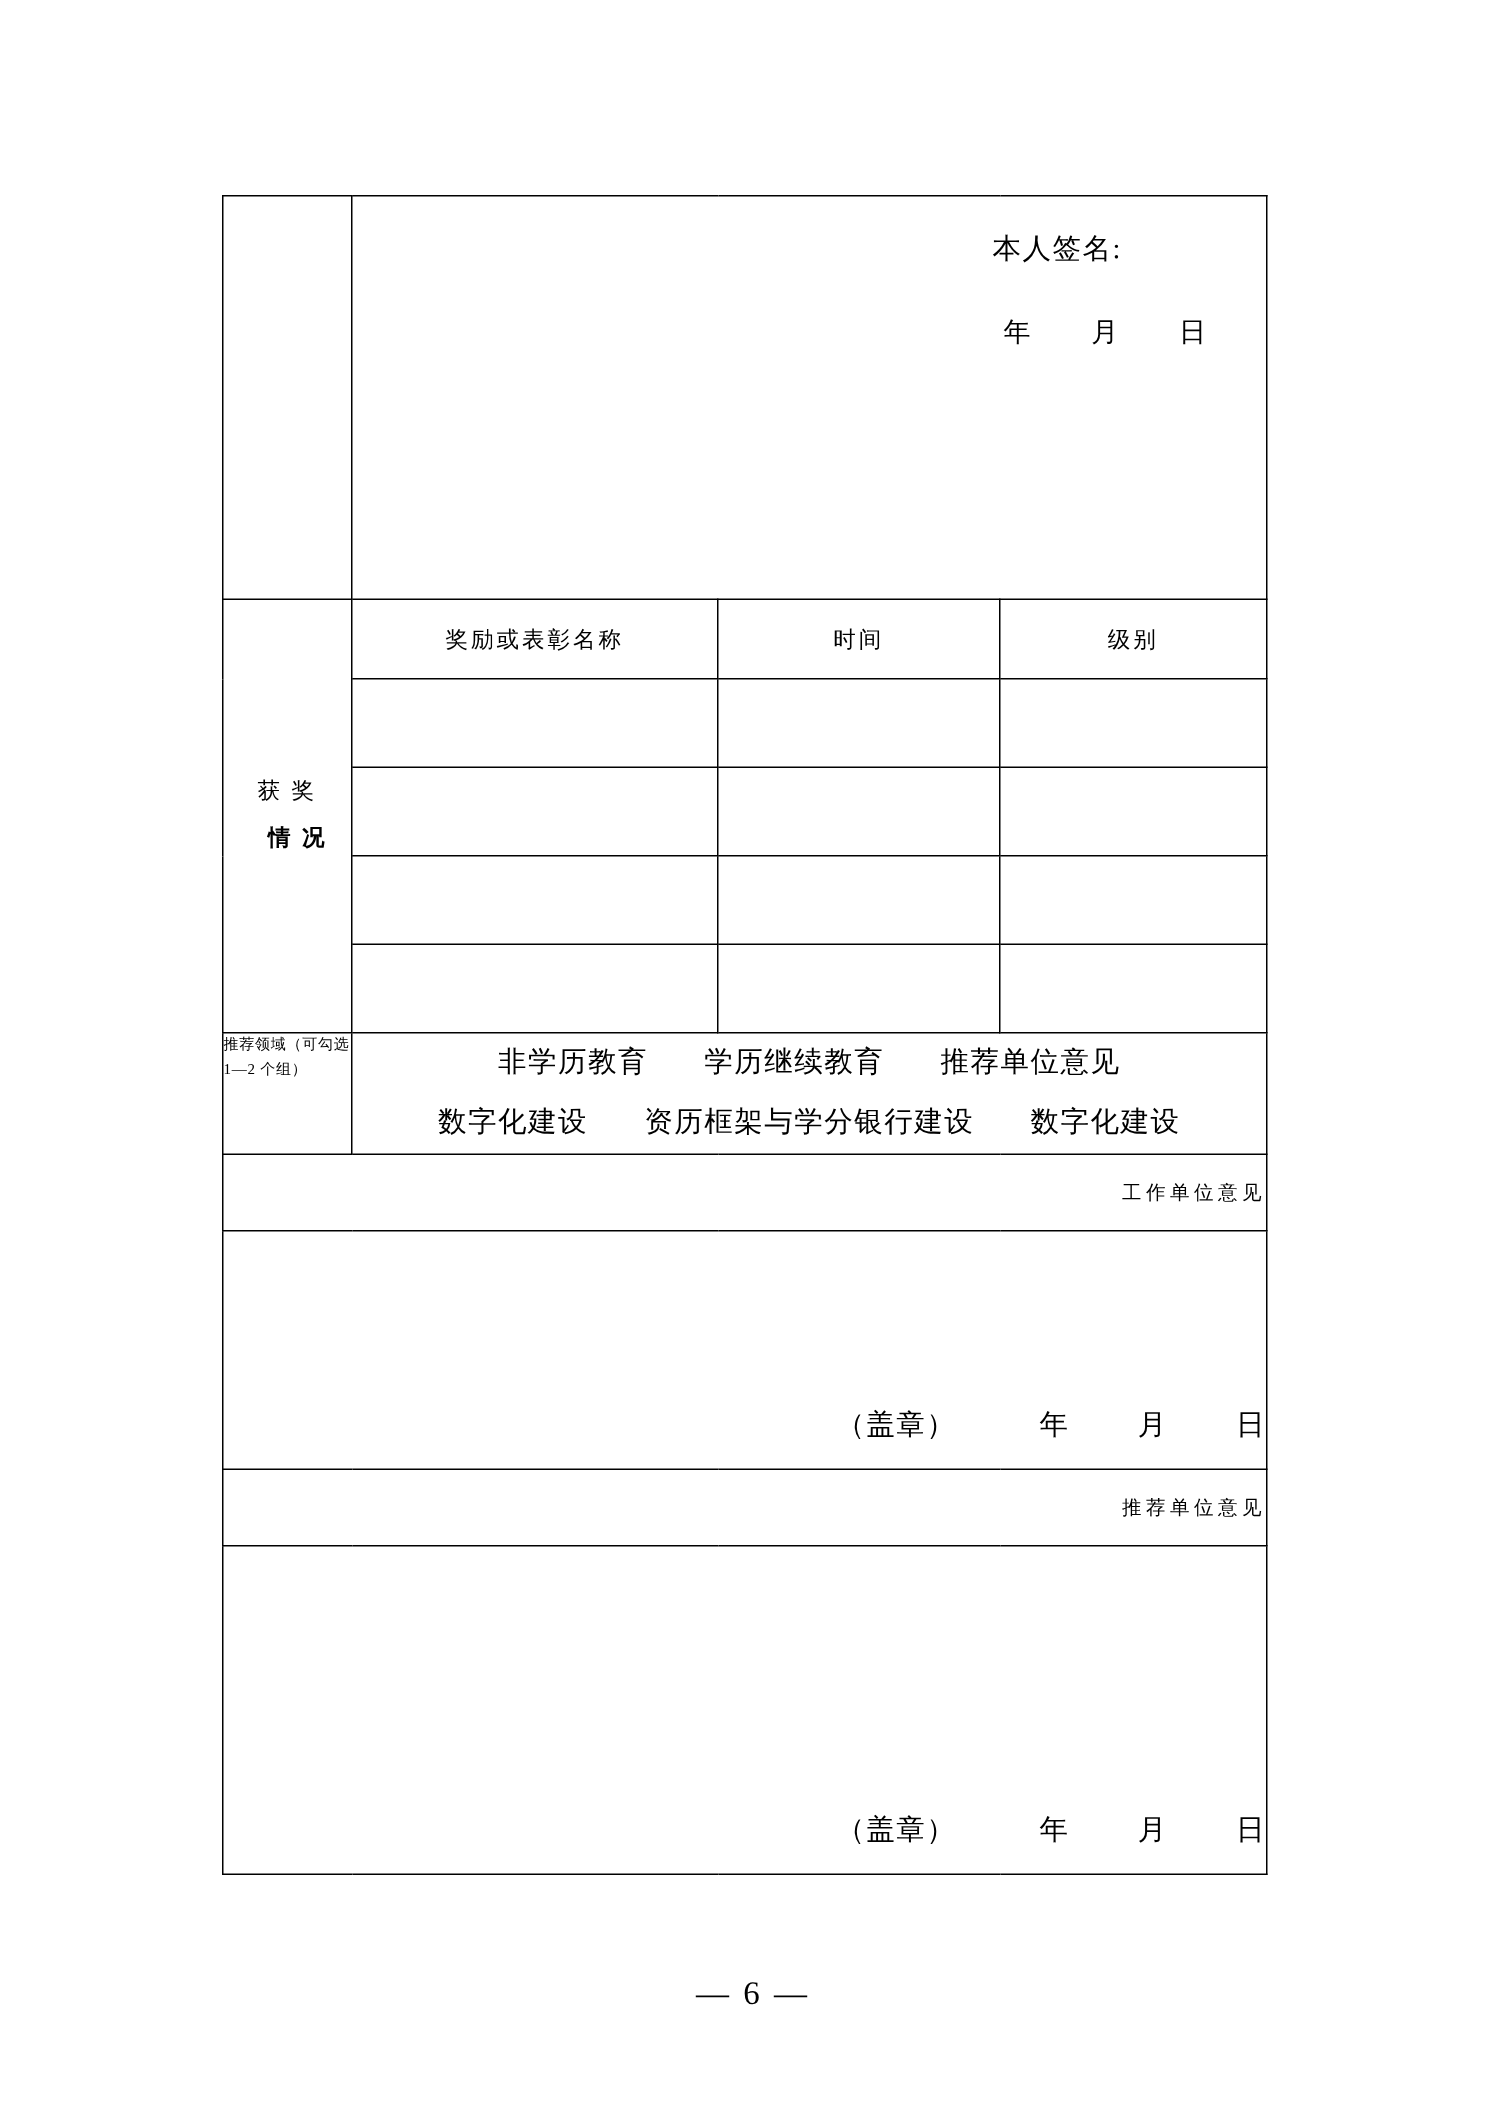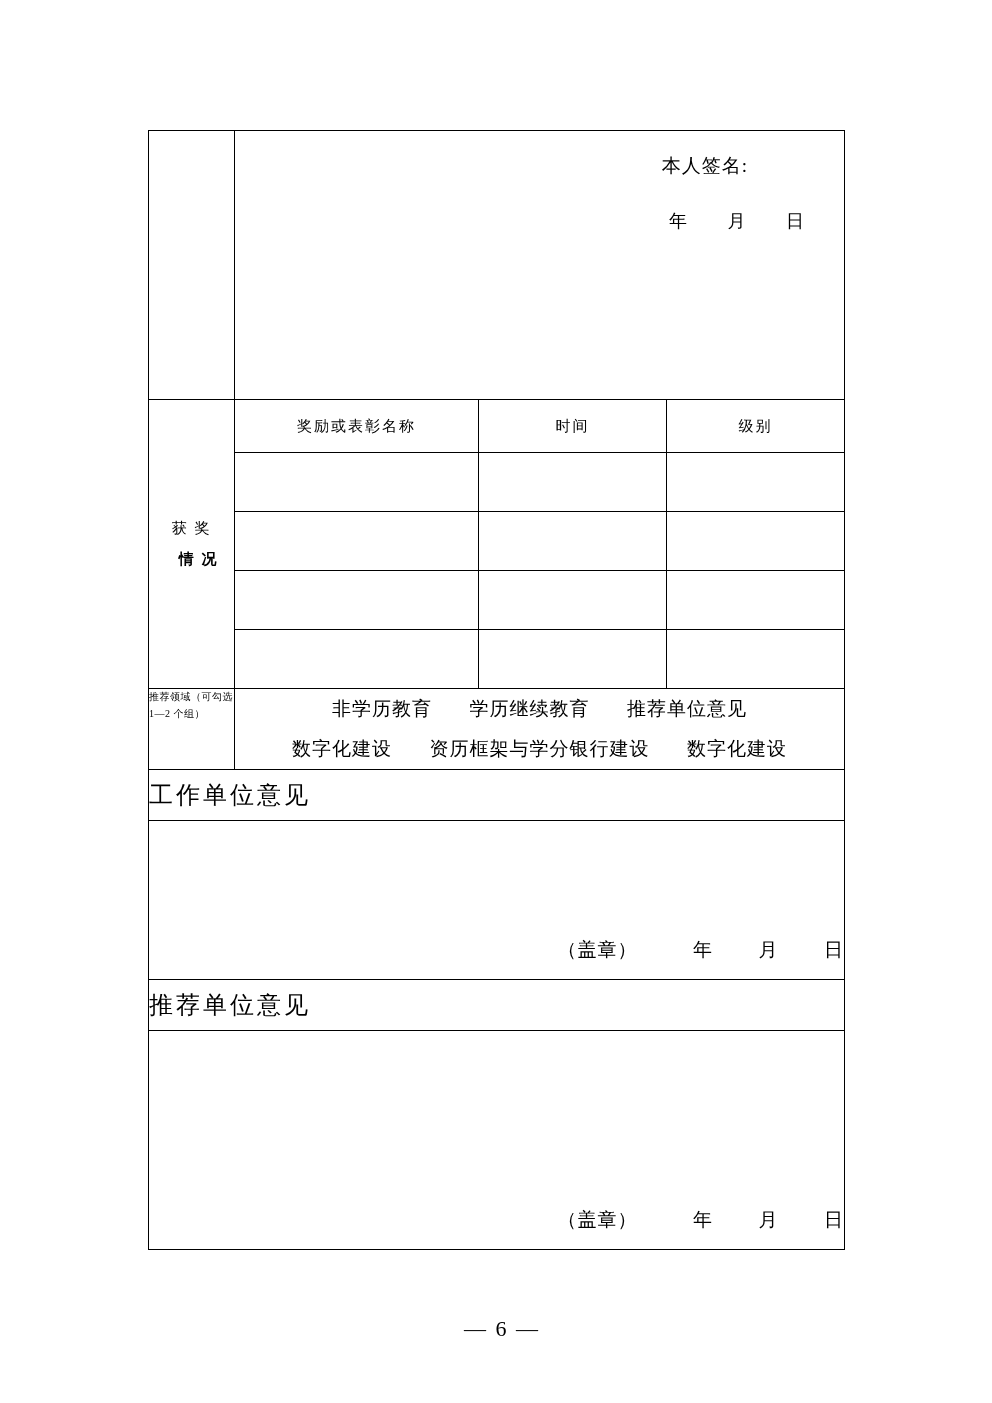--- a/index.html
+++ b/index.html
@@ -97,24 +97,24 @@
   .rf-line {
     text-align: center;
     font-size: 19px;
     line-height: 2.1;
     letter-spacing: 1px;
   }
   .rf-line .gap { display: inline-block; width: 26px; }
 
   
   .section-title td {
-    text-align: left;
+    text-align: right;
     vertical-align: middle;
     height: 50px;
-    font-size: 24px;
+    font-size: 13px;
     letter-spacing: 3px;
   }
   .opinion-cell {
     position: relative;
   }
   .op1 { height: 158px; }
   .op2 { height: 218px; }
   .stamp-line {
     position: absolute;
     left: 0;

